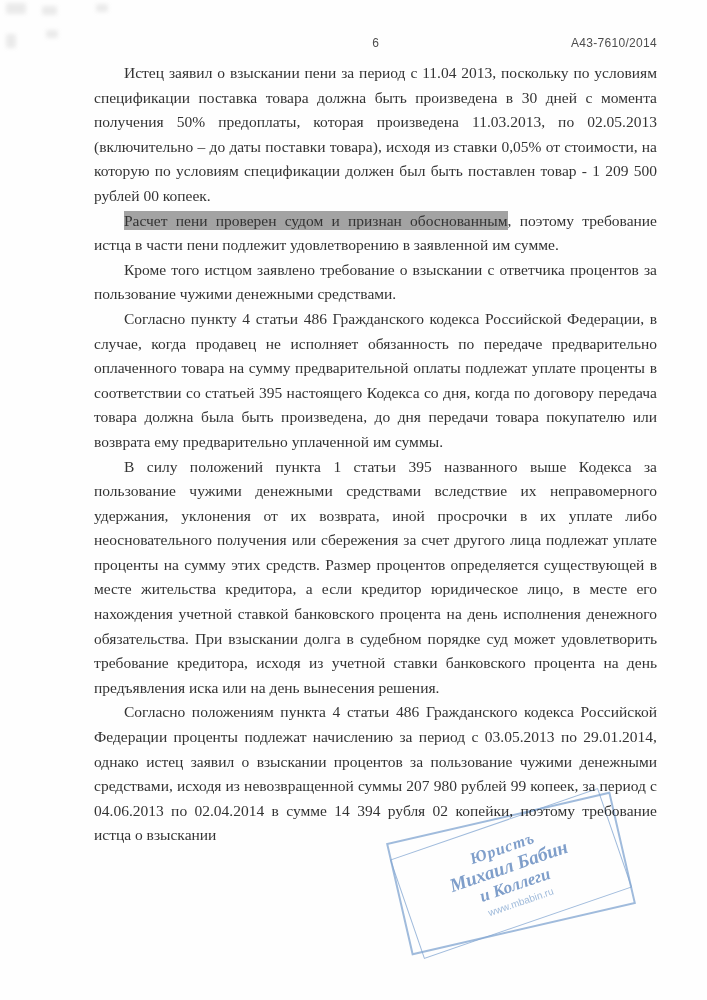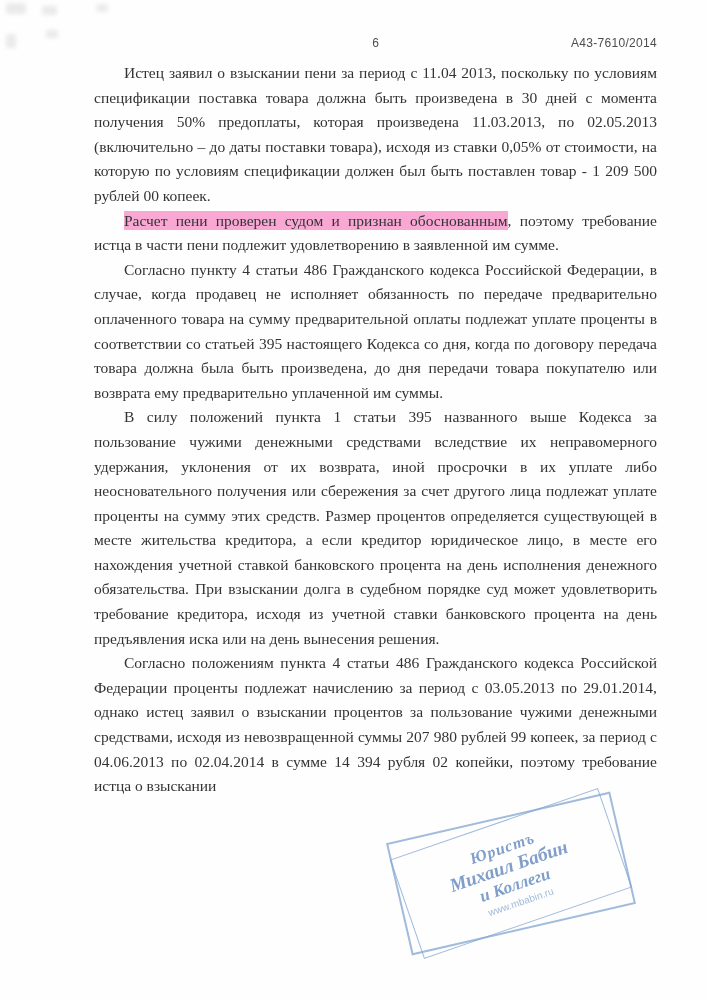--- a/index.html
+++ b/index.html
@@ -127,21 +127,23 @@
   <div class="smudge s5"></div>
 
   <div class="page-header">
     <span class="page-num">6</span>
     <span class="case-num">А43-7610/2014</span>
   </div>
 
   <div class="doc-body">
     <p>
       <span>Истец заявил о взыскании пени за период с 11.04 2013, поскольку по условиям спецификации поставка товара должна быть произведена в 30 дней с момента получения 50% предоплаты, которая произведена 11.03.2013, по 02.05.2013 (включительно – до даты поставки товара), исходя из ставки 0,05% от стоимости, на которую по условиям спецификации должен был быть поставлен товар - 1 209 500 рублей 00 копеек.</span></p>
-    <p><span class="hl" style="background: #f9a8d4;">Расчет пени проверен судом и признан обоснованным</span><span>, поэтому требование истца в части пени подлежит удовлетворению в заявленной им сумме.</span></p>
+    <p><span class="hl" style="background: #a3a3a3;">Расчет пени проверен судом и признан обоснованным</span><span>, поэтому требование истца в части пени подлежит удовлетворению в заявленной им сумме.</span></p>
+    <p>
+      <span>Кроме того истцом заявлено  требование о взыскании с ответчика процентов за пользование чужими денежными средствами.</span></p>
     <p>
       <span>Согласно пункту 4 статьи 486 Гражданского кодекса Российской Федерации, в случае, когда продавец не исполняет обязанность по передаче предварительно оплаченного товара на сумму предварительной оплаты подлежат уплате проценты в соответствии со статьей 395 настоящего Кодекса со дня, когда по договору передача товара должна была быть произведена, до дня передачи товара покупателю или возврата ему предварительно уплаченной им суммы.</span></p>
     <p>
       <span>В силу положений пункта 1 статьи 395 названного выше Кодекса за пользование чужими денежными средствами вследствие их неправомерного удержания, уклонения от их возврата, иной просрочки в их уплате либо неосновательного получения или сбережения за счет другого лица подлежат уплате проценты на сумму этих средств. Размер процентов определяется существующей в месте жительства кредитора, а если кредитор юридическое лицо, в месте его нахождения учетной ставкой банковского процента на день исполнения денежного обязательства. При взыскании долга в судебном порядке суд может удовлетворить требование кредитора, исходя из учетной ставки банковского процента на день предъявления иска или на день вынесения решения.</span></p>
     <p>
       <span>Согласно положениям пункта 4 статьи 486 Гражданского кодекса Российской Федерации проценты подлежат начислению за период с 03.05.2013 по 29.01.2014, однако истец заявил о взыскании процентов за пользование чужими денежными средствами, исходя из невозвращенной суммы 207 980 рублей 99 копеек, за период с 04.06.2013 по 02.04.2014 в сумме 14 394 рубля 02 копейки, поэтому требование истца о взыскании</span></p>
   </div>
 
   <div class="stamp">
     <div class="stamp-inner">

